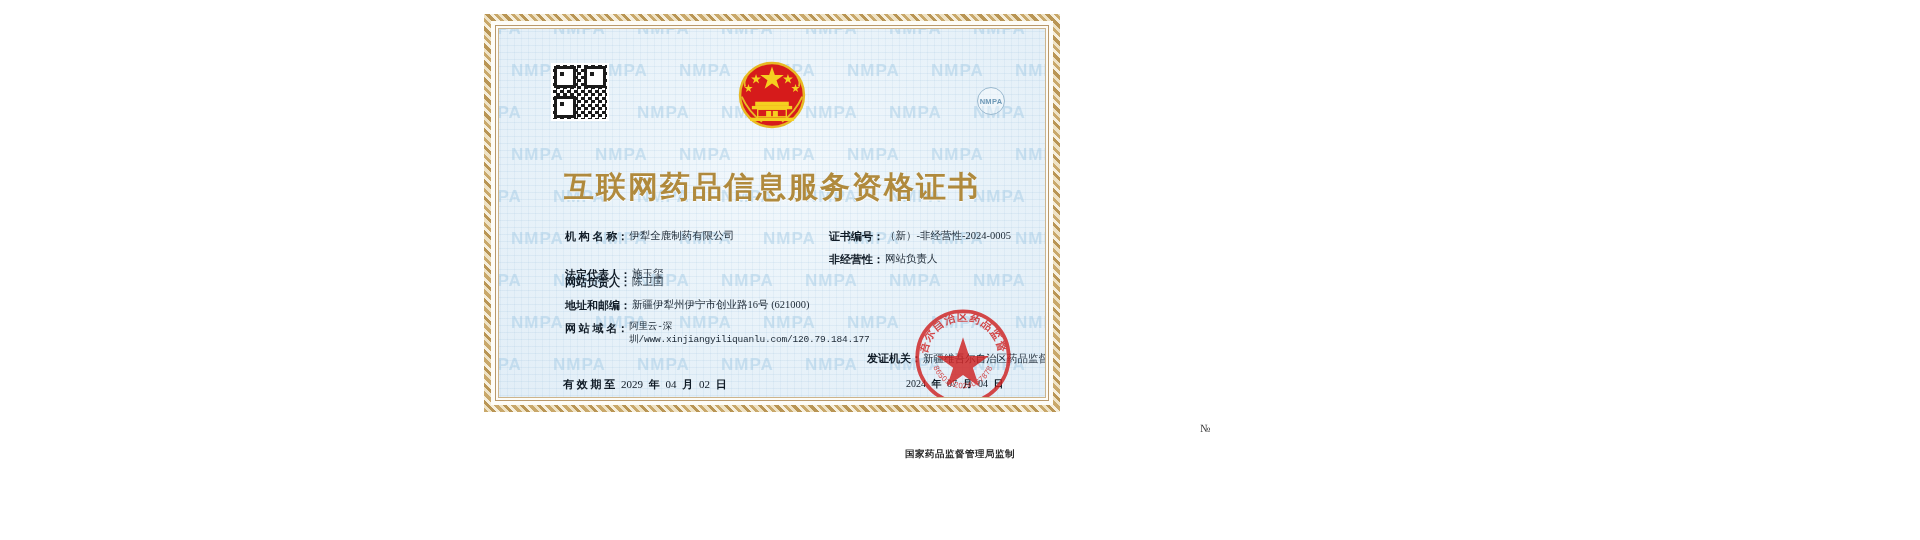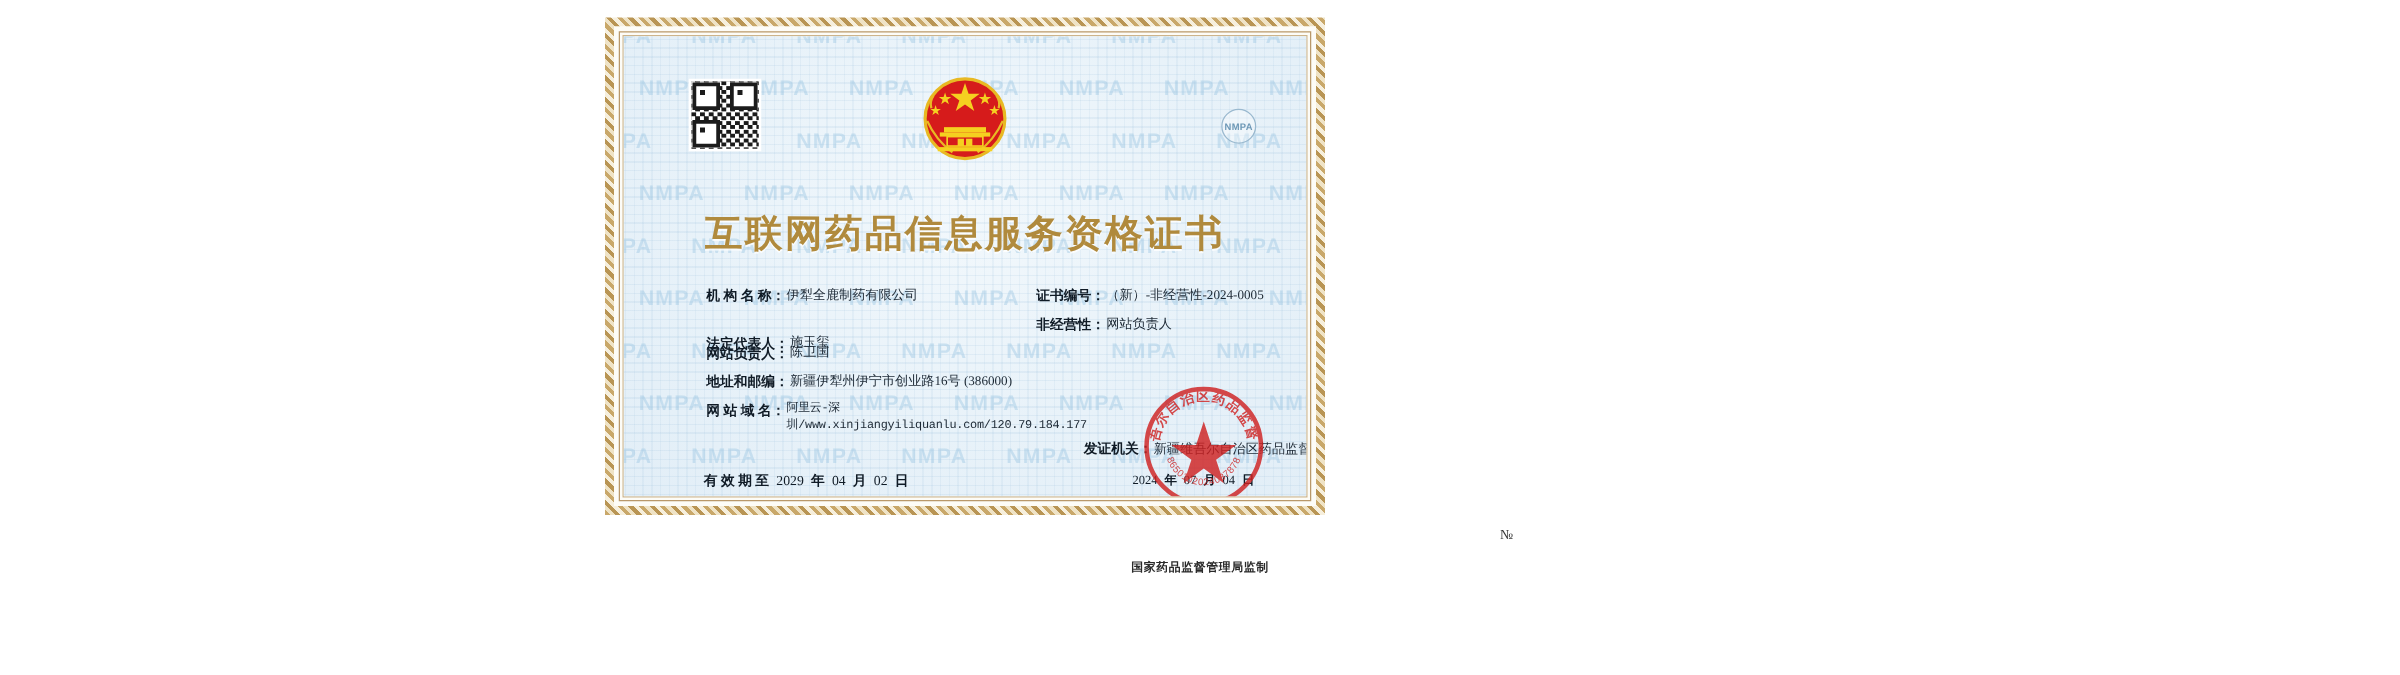--- a/index.html
+++ b/index.html
@@ -403,21 +403,21 @@
         <span class="value">施玉玺</span>
       </div>
 
       <div class="row left-col" style="top:46px;">
         <span class="label">网站负责人：</span>
         <span class="value">陈卫国</span>
       </div>
 
       <div class="row left-col" style="top:69px;">
         <span class="label">地址和邮编：</span>
-        <span class="value">新疆伊犁州伊宁市创业路16号 (386000)</span>
+        <span class="value">新疆伊犁州伊宁市创业路16号 (621000)</span>
       </div>
 
       <div class="row left-col" style="top:92px;">
         <span class="label">网 站 域 名：</span>
         <span class="value mono">阿里云-深圳/www.xinjiangyiliquanlu.com/120.79.184.177</span>
       </div>
 
       <div class="row right-col" style="top:0px;">
         <span class="label">证书编号：</span>
         <span class="value">（新）-非经营性-2024-0005</span>

